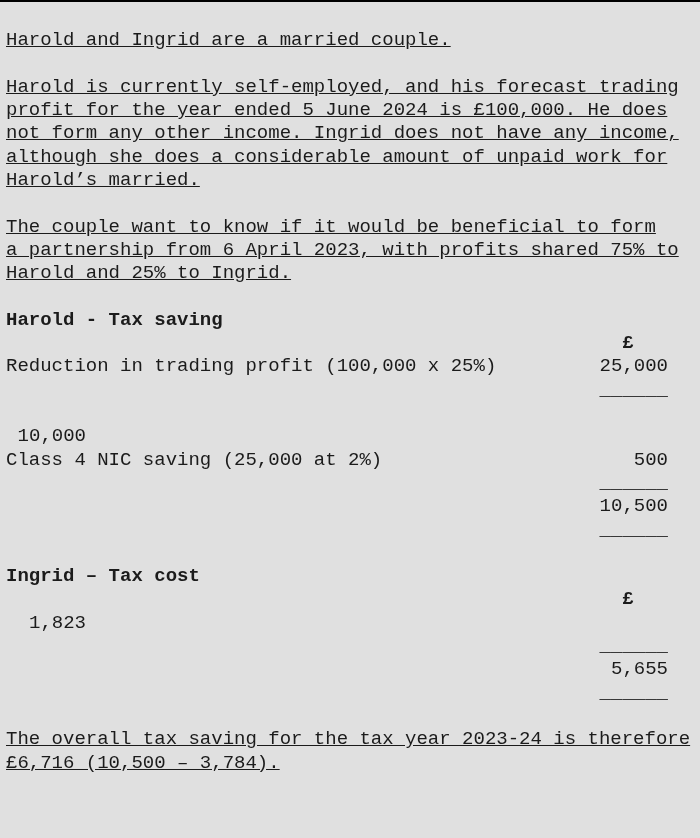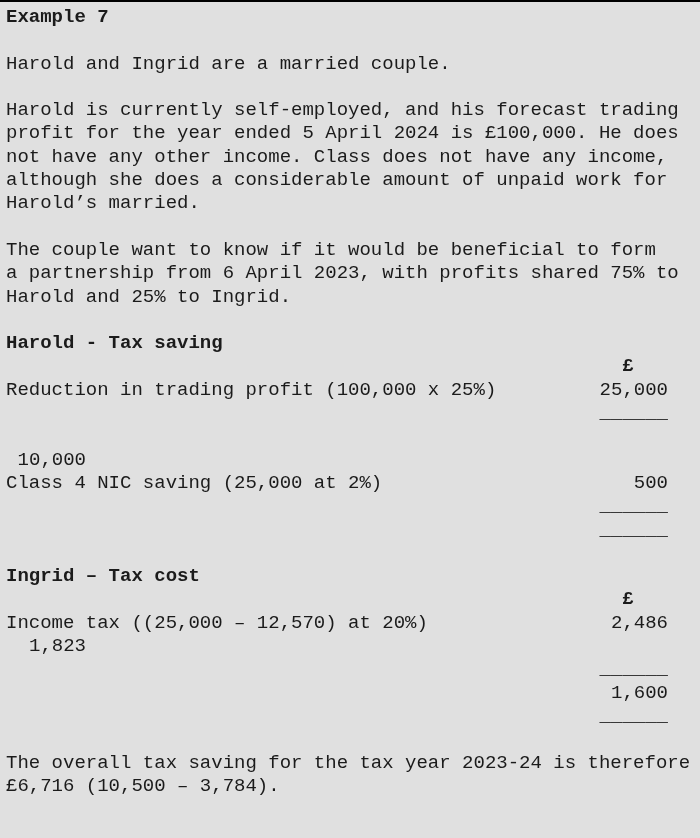--- a/index.html
+++ b/index.html
@@ -17,20 +17,21 @@
     padding: 4px 6px 0 6px;
     font-family: "Liberation Mono", "DejaVu Sans Mono", monospace;
     font-size: 19px;
     line-height: 23.3px;
     color: #1b1b1b;
     overflow: hidden;
   }
   .line {
     white-space: pre;
     height: 23.3px;
+    text-decoration: underline;
   }
   .blank {
     height: 23.3px;
   }
   .heading {
     font-weight: bold;
     white-space: pre;
     height: 23.3px;
   }
   .acct-row {
@@ -53,30 +54,29 @@
   }
   .rule-text {
     letter-spacing: 0;
   }
 </style>
 </head>
 <body>
 
 <div class="page">
 
-  <div class="heading">Example 7</div>
   <div class="blank"></div>
 
   <div class="line">Harold and Ingrid are a married couple.</div>
   <div class="blank"></div>
 
   <div>
     <div class="line">Harold is currently self-employed, and his forecast trading</div>
-    <div class="line">profit for the year ended 5 April 2024 is £100,000. He does</div>
-    <div class="line">not have any other income. Class does not have any income,</div>
+    <div class="line">profit for the year ended 5 June 2024 is £100,000. He does</div>
+    <div class="line">not form any other income. Ingrid does not have any income,</div>
     <div class="line">although she does a considerable amount of unpaid work for</div>
     <div class="line">Harold’s married.</div>
   </div>
   <div class="blank"></div>
 
   <div>
     <div class="line">The couple want to know if it would be beneficial to form</div>
     <div class="line">a partnership from 6 April 2023, with profits shared 75% to</div>
     <div class="line">Harold and 25% to Ingrid.</div>
   </div>
@@ -103,45 +103,45 @@
     <div class="acct-row">
       <span class="acct-label">Class 4 NIC saving (25,000 at 2%)</span>
       <span class="acct-value">500</span>
     </div>
     <div class="acct-row">
       <span class="acct-label"></span>
       <span class="acct-value rule-text">______</span>
     </div>
     <div class="acct-row">
       <span class="acct-label"></span>
+      <span class="acct-value">10,500</span>
+    </div>
+    <div class="acct-row">
+      <span class="acct-label"></span>
       <span class="acct-value rule-text">______</span>
     </div>
   </div>
   <div class="blank"></div>
 
   <div>
     <div class="heading">Ingrid – Tax cost</div>
     <div class="acct-row">
       <span class="acct-label"></span>
       <span class="acct-value currency">£</span>
     </div>
     <div class="acct-row">
-      <span class="acct-label">Income tax ((25,000 – 12,570) at 20%)</span>
-      <span class="acct-value">2,486</span>
-    </div>
-    <div class="acct-row">
       <span class="acct-value">1,823</span>
     </div>
     <div class="acct-row">
       <span class="acct-label"></span>
       <span class="acct-value rule-text">______</span>
     </div>
     <div class="acct-row">
       <span class="acct-label"></span>
-      <span class="acct-value">1,600</span>
+      <span class="acct-value">5,655</span>
     </div>
     <div class="acct-row">
       <span class="acct-label"></span>
       <span class="acct-value rule-text">______</span>
     </div>
   </div>
   <div class="blank"></div>
 
   <div>
     <div class="line">The overall tax saving for the tax year 2023-24 is therefore</div>

